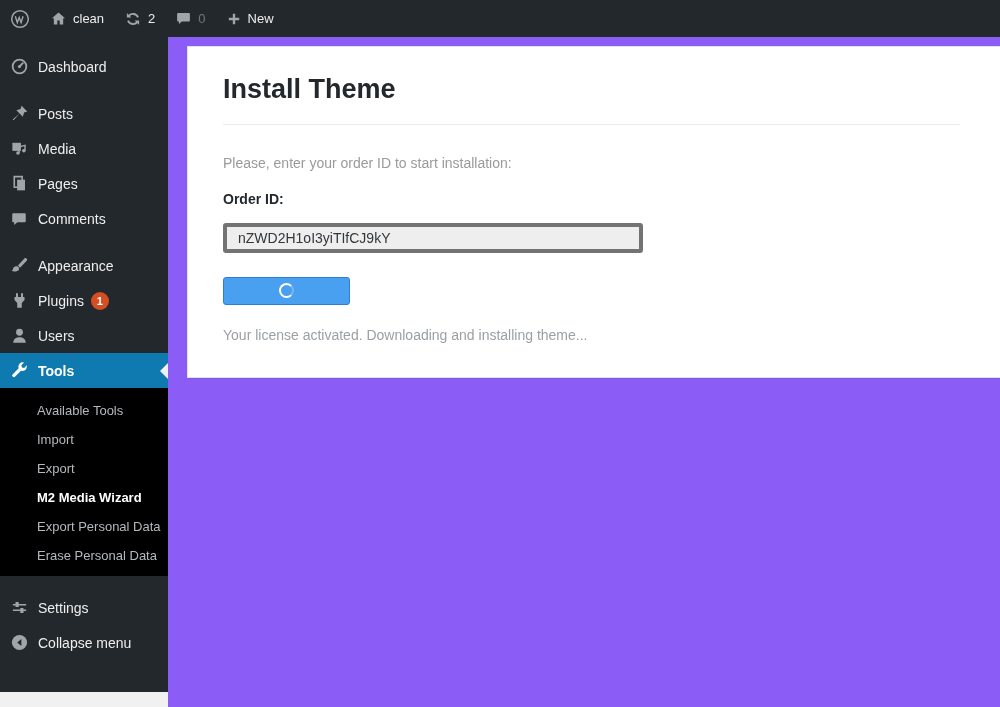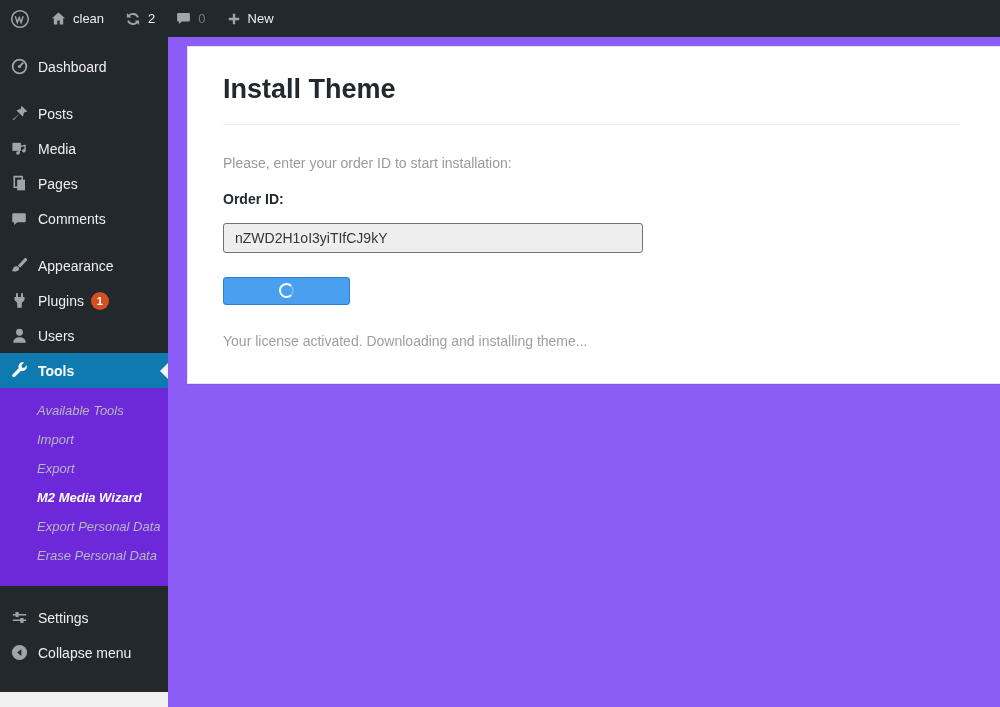--- a/index.html
+++ b/index.html
@@ -46,21 +46,21 @@
     position:absolute; right:0; top:50%; transform:translateY(-50%);
     width:0; height:0; border:8px solid transparent; border-right-color:#f1f1f1;
     border-left-width:0;
   }
   .badge {
     display:inline-flex; align-items:center; justify-content:center;
     min-width:18px; height:18px; padding:0 2px; margin-left:7px;
     border-radius:50%; background:#d54e21; color:#fff;
     font-size:11px; font-weight:bold;
   }
-  .submenu { background:#6d28d9; padding:8px 0 16px;font-style:italic; }
+  .submenu { background:#000000; padding:8px 0 6px; }
   .submenu-item {
     display:block; padding:0 0 0 37px; line-height:29px;
     font-size:13px; color:#b4b9be; cursor:pointer; white-space:nowrap;
   }
   .submenu-item.current { color:#fff; font-weight:bold; }
   .bottom-gap { height:14px; }
 
   
   .content {
     position:absolute; top:37px; left:168px; right:0; bottom:0;
@@ -71,35 +71,35 @@
     background:#fff; border:1px solid #e3e3e3; border-right:none;
     box-shadow:0 1px 1px rgba(0,0,0,.04);
     padding:26px 40px 34px 35px;
   }
   .page-title { font-size:27px; font-weight:600; color:#23282d; line-height:1.25; }
   .title-rule { border:none; border-top:1px solid #ececec; margin:17px 0 0; }
   .instruction { margin-top:30px; color:#9a9a9a; font-size:14px; }
   .field-label { display:block; margin:20px 0 16px; font-size:14px; font-weight:bold; color:#23282d; }
   .order-input {
     width:420px; height:30px; padding:0 11px;
-    background:#eee; border:1px solid #737373; border-radius:3px;
+    background:#eee; border:4px solid #737373; border-radius:3px;
     font-family:"Liberation Sans", sans-serif; font-size:14px; color:#32373c;
   }
   .install-button {
     margin-top:24px; width:127px; height:28px;
     background:#49a0f0; border:1px solid #2e7fd2; border-radius:3px;
     display:flex; align-items:center; justify-content:center; cursor:pointer;
   }
   .spinner {
     width:15px; height:15px; border-radius:50%;
     border:2px solid #fff; border-right-color:rgba(255,255,255,.25);
     animation:spin .8s linear infinite;
   }
   @keyframes spin { to { transform:rotate(360deg); } }
-  .status-message { margin-top:28px; color:#9ba0a5; font-size:14px; }
+  .status-message { margin-top:22px; color:#9ba0a5; font-size:14px; }
 </style>
 </head>
 <body>
 
 <div class="screen">
 
   <div class="adminbar">
     <div class="ab-item">
       <span class="ab-icon">
         <svg width="20" height="20" viewBox="0 0 20 20">

